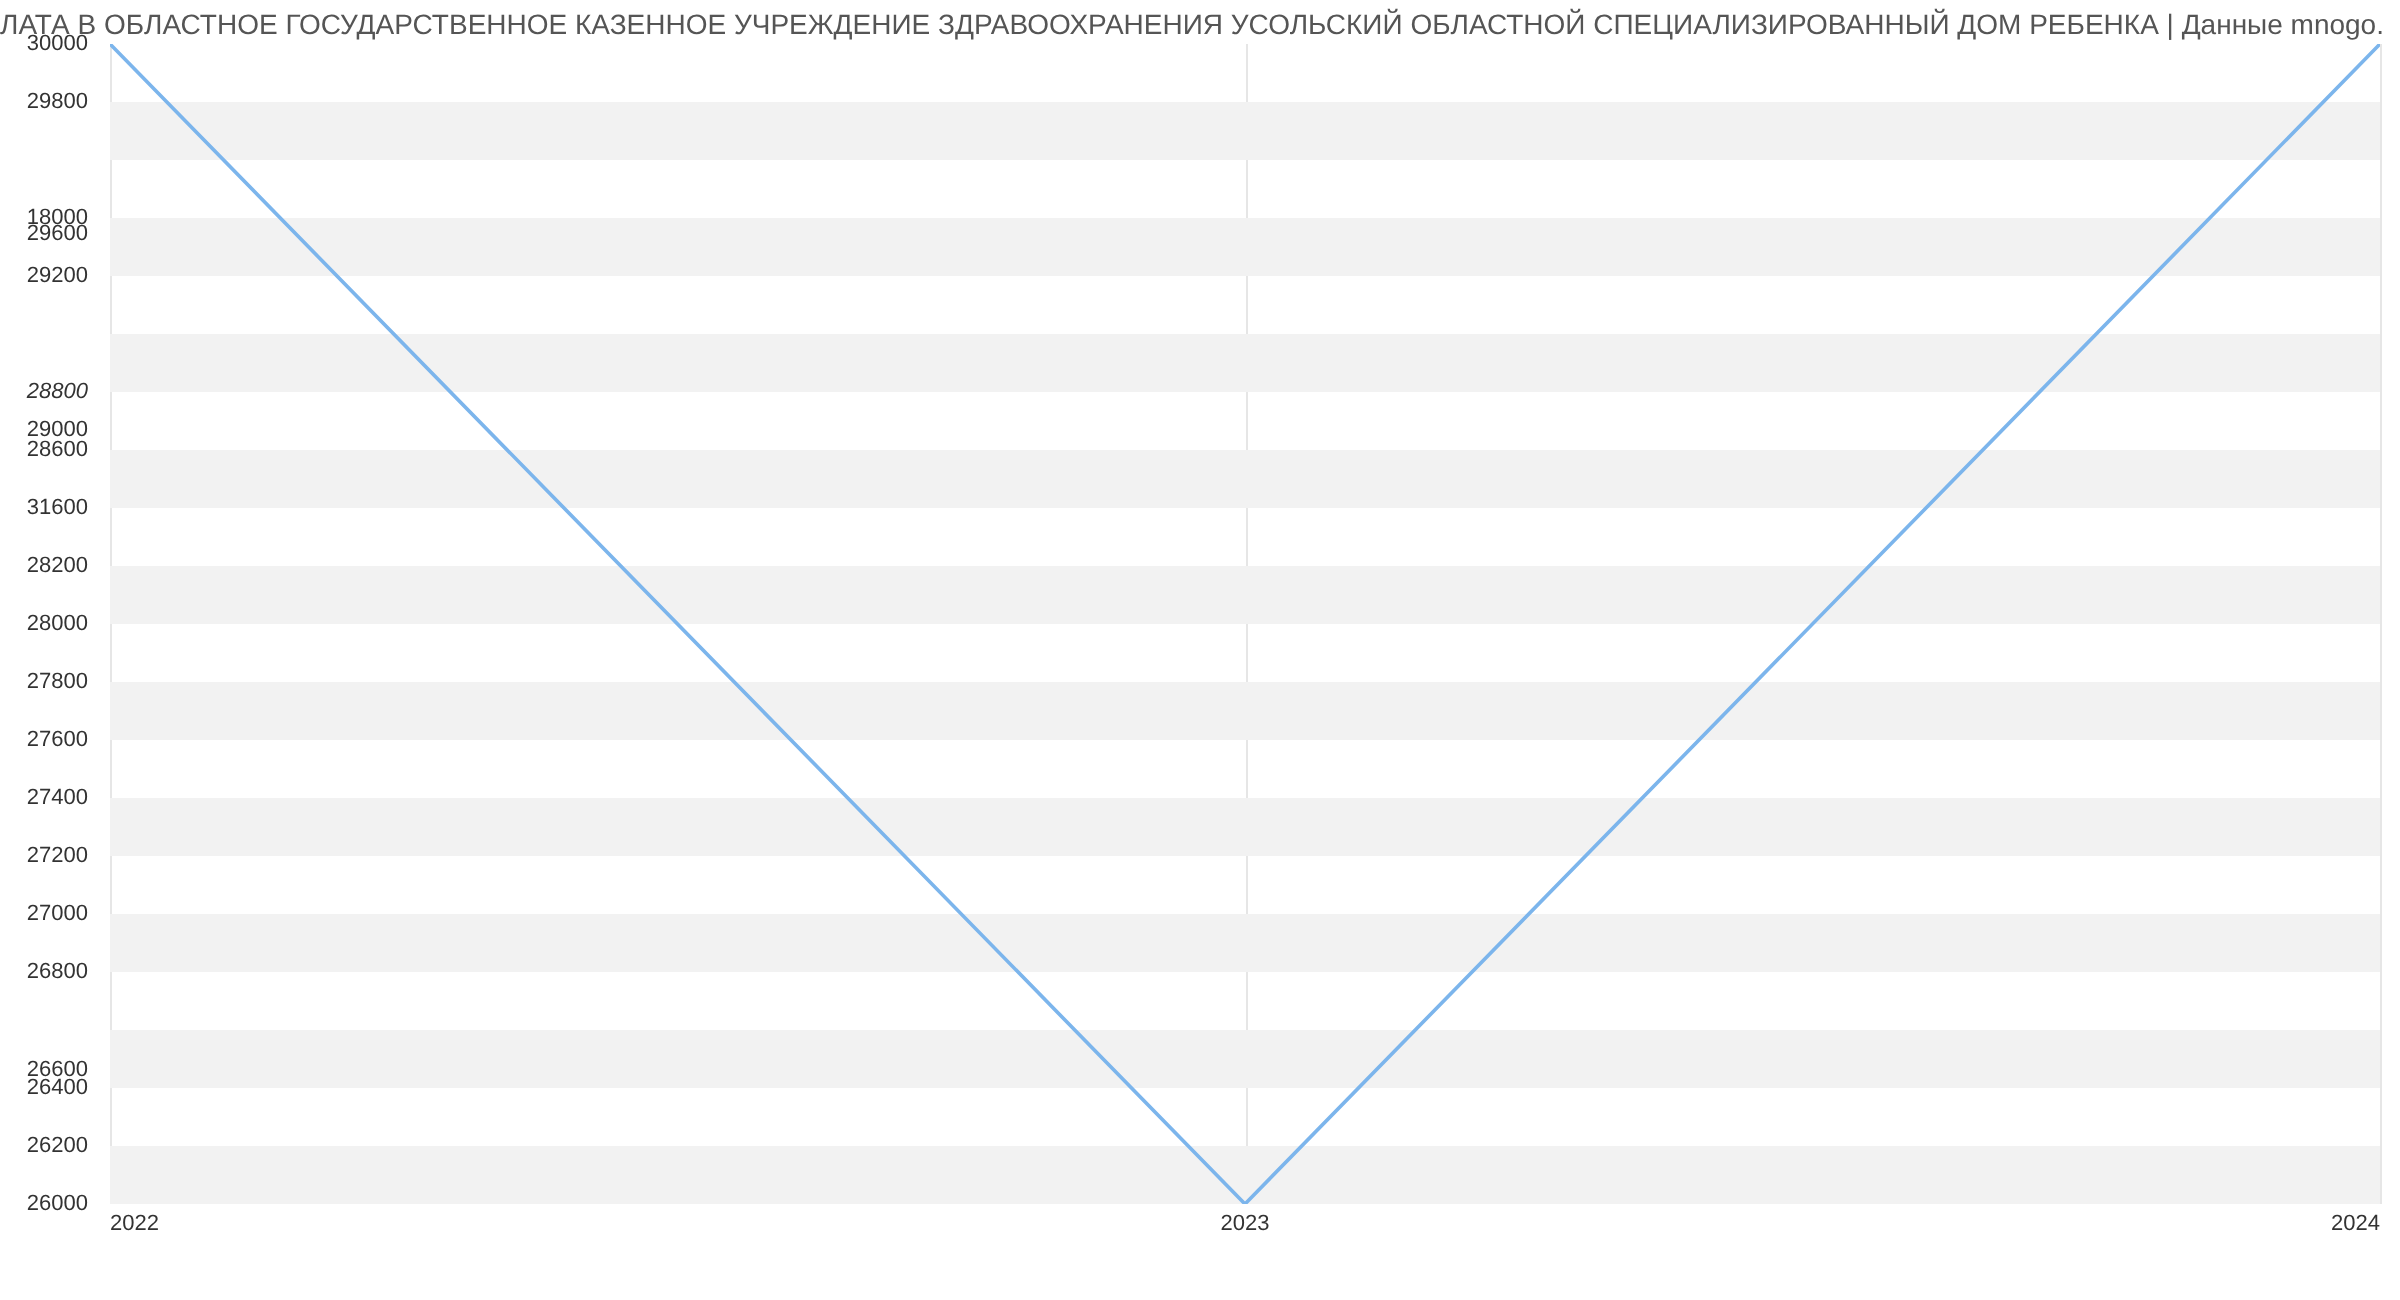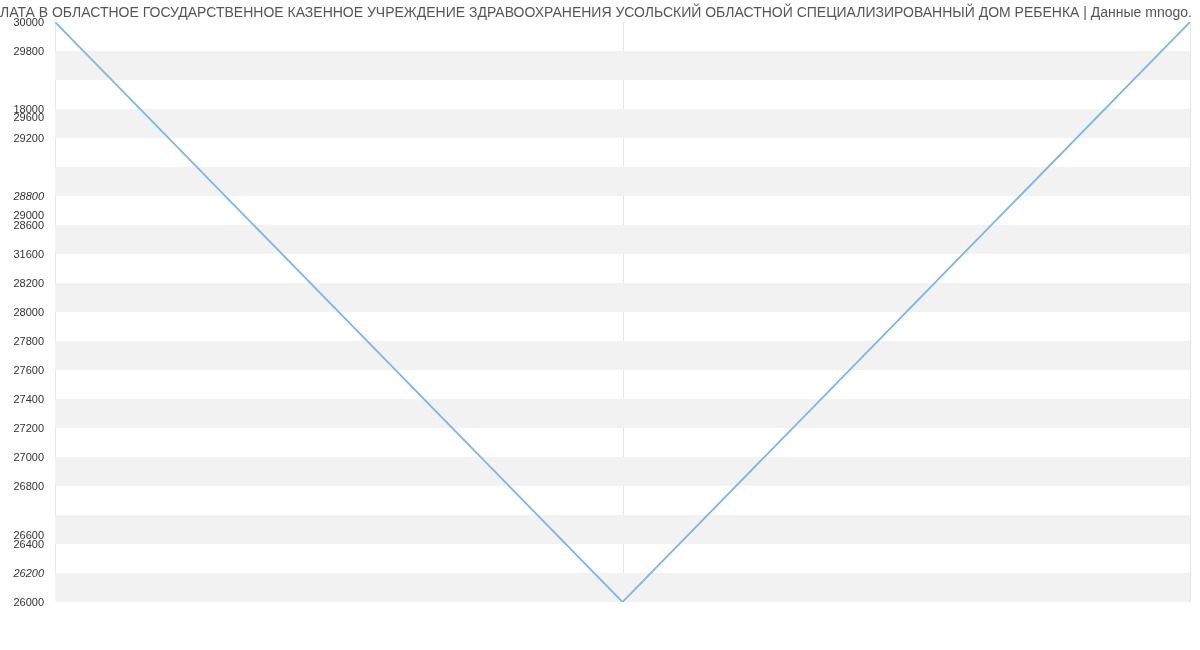--- a/index.html
+++ b/index.html
@@ -86,21 +86,21 @@
   }
 </style>
 </head>
 <body>
 
 <div class="title">ЛАТА В ОБЛАСТНОЕ ГОСУДАРСТВЕННОЕ КАЗЕННОЕ УЧРЕЖДЕНИЕ ЗДРАВООХРАНЕНИЯ УСОЛЬСКИЙ ОБЛАСТНОЙ СПЕЦИАЛИЗИРОВАННЫЙ ДОМ РЕБЕНКА | Данные mnogo.</div>
 
 <div class="chart-wrap">
   <div class="y-axis" id="y-axis">
       <div class="y-tick" style="top: 100%;">26000</div>
-      <div class="y-tick" style="top: 95%; font-style: italic;">26200</div>
+      <div class="y-tick" style="top: 95%;">26200</div>
       <div class="y-tick" style="top: 90%; text-align: right;">26400</div>
       <div class="y-tick" style="top: 85%; margin-top: 20px;">26600</div>
       <div class="y-tick" style="top: 80%;">26800</div>
       <div class="y-tick" style="top: 75%;">27000</div>
       <div class="y-tick" style="top: 70%;">27200</div>
       <div class="y-tick" style="top: 65%;">27400</div>
       <div class="y-tick" style="top: 60%;">27600</div>
       <div class="y-tick" style="top: 55%;">27800</div>
       <div class="y-tick" style="top: 50%;">28000</div>
       <div class="y-tick" style="top: 45%;">28200</div>
@@ -125,13 +125,18 @@
       <div class="grid-band" style="top: 45%; height: 5%;"></div>
       <div class="grid-band" style="top: 55%; height: 5%;"></div>
       <div class="grid-band" style="top: 65%; height: 5%;"></div>
       <div class="grid-band" style="top: 75%; height: 5%;"></div>
       <div class="grid-band" style="top: 85%; height: 5%;"></div>
       <div class="grid-band" style="top: 95%; height: 5%;"></div>
     <svg class="line" viewBox="0 0 1000 1000" preserveAspectRatio="none">
       <polyline id="series-line" points="0.00,0.00 500.00,1000.00 1000.00,0.00" stroke="#7cb5ec"></polyline>
     </svg>
   </div>
+  <div class="x-axis" id="x-axis">
+      <div class="x-tick" style="left: 0%; transform: translateX(0px);">2022</div>
+      <div class="x-tick" style="left: 50%;">2023</div>
+      <div class="x-tick" style="left: 100%; transform: translateX(-100%);">2024</div>
+    </div>
 </div>
 
 </body></html>

